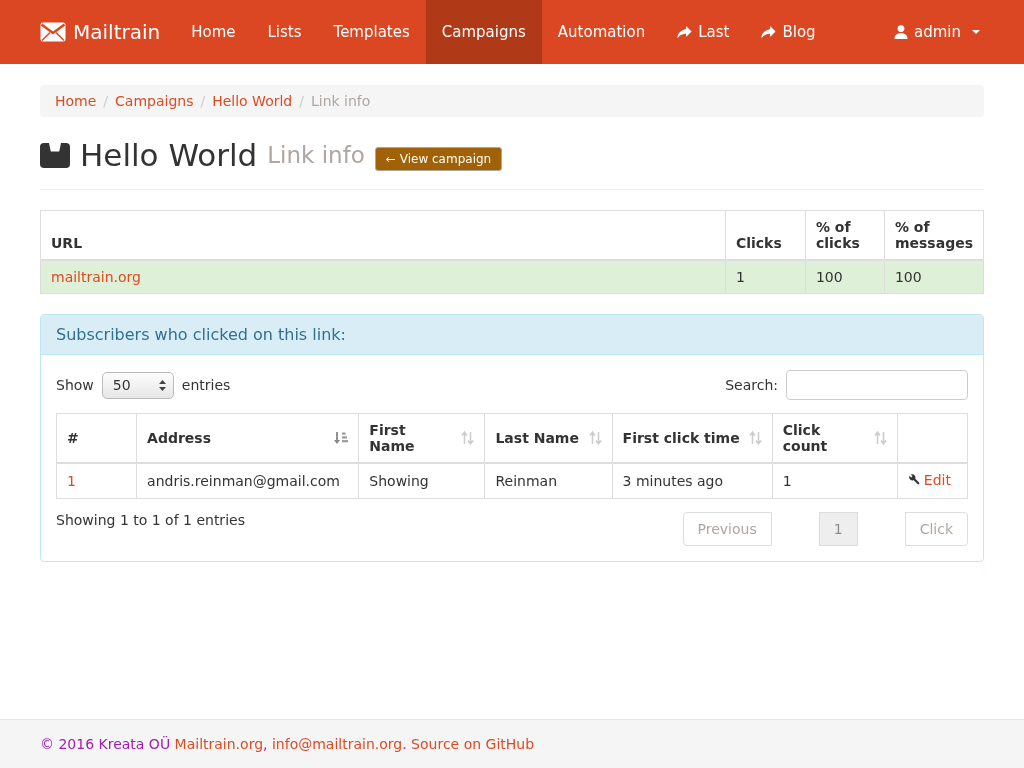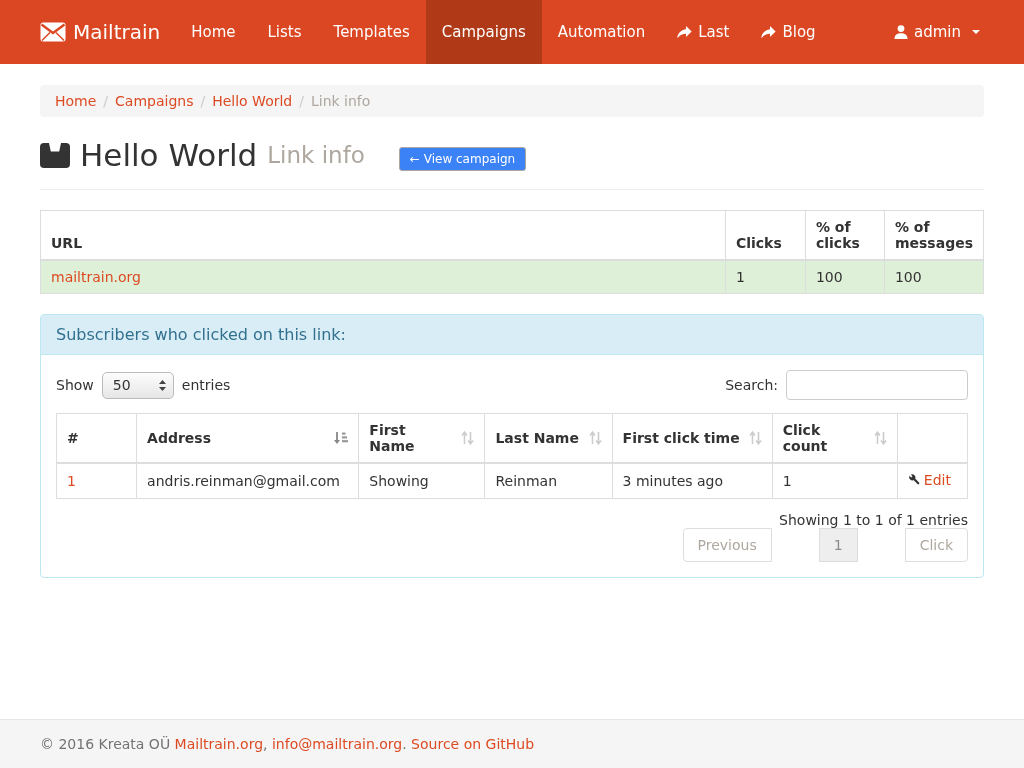--- a/index.html
+++ b/index.html
@@ -82,31 +82,30 @@
     font-size: 31px;
     font-weight: 500;
     color: #333;
     display: flex;
     align-items: center;
     gap: 10px;
     white-space: nowrap;
   }
   .page-header h1 .subtitle { font-size: 23px; color: #aea79f; font-weight: 400; }
   .btn-view-campaign {
-    background: #3b82f6;
+    background: #a16207;
     color: #fff;
     border: 1px solid #aea79f;
     border-radius: 3px;
     font-size: 12px;
     padding: 4px 10px;
     margin-top: 8px;
     cursor: pointer;
     font-family: inherit;
     white-space: nowrap;
-    margin-left: 24px;
   }
   hr.title-rule { border: none; border-top: 1px solid #eee; margin: 16px 0 20px 0; }
 
   
   table.tbl {
     width: 100%;
     border-collapse: collapse;
     border: 1px solid #ddd;
     font-size: 14px;
   }
@@ -175,21 +174,21 @@
   .col-idx { width: 80px; }
   .col-addr { width: 222px; }
   .col-first { width: 126px; }
   .col-last { width: 127px; }
   .col-time { width: 160px; }
   .col-count { width: 125px; }
   .col-edit { width: 70px; }
   .edit-link { color: #dd4a22; text-decoration: none; cursor: pointer; display: inline-flex; align-items: center; gap: 2px; }
 
   
-  .dt-footer { display: flex; justify-content: space-between; align-items: flex-end; margin-top: 13px; flex-direction: column; }
+  .dt-footer { display: flex; justify-content: space-between; align-items: flex-start; margin-top: 13px; }
   .dt-info { color: #333; }
   .pagination { display: inline-flex; gap: 48px; }
   .pagination .page-btn {
     padding: 8px 14px;
     border: 1px solid #ddd;
     background: #fff;
     color: #aea79f;
     font-size: 14px;
     font-family: inherit;
     cursor: pointer;
@@ -201,21 +200,21 @@
 
   
   footer.site-footer {
     margin-top: auto;
     background: #f5f5f5;
     border-top: 1px solid #e7e7e7;
     padding: 16px 40px;
     font-size: 14px;
     flex-shrink: 0;
   }
-  footer.site-footer .muted { color: #737373; }
+  footer.site-footer .muted { color: #a21caf; }
   footer.site-footer a { color: #dd4a22; text-decoration: none; cursor: pointer; }
 
   .icon { display: inline-flex; align-items: center; }
 </style>
 </head>
 <body>
 
 <nav class="navbar">
   <a class="navbar-brand">
     <span class="icon">

